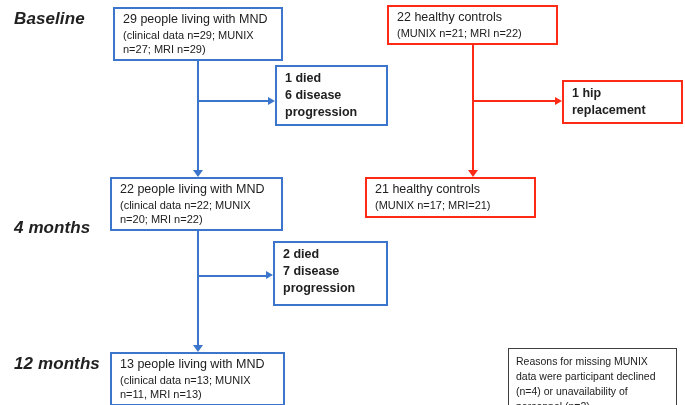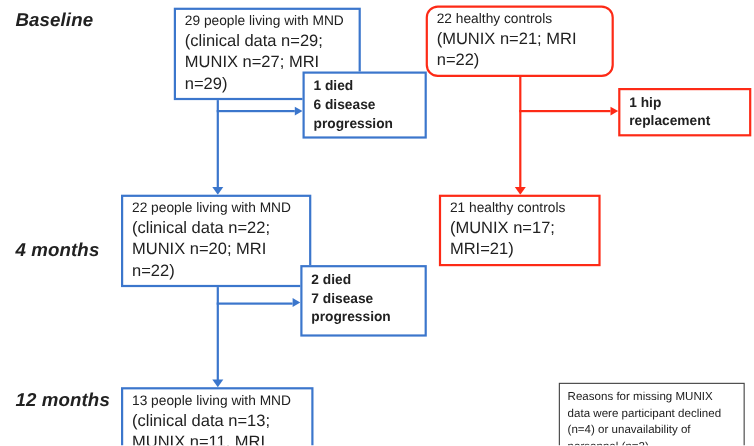--- a/index.html
+++ b/index.html
@@ -30,21 +30,21 @@
   .box {
     position: absolute;
     background: #ffffff;
     padding: 3px 8px 3px 8px;
     color: var(--text);
   }
   .box.mnd  { border: 2px solid var(--mnd-blue); }
   .box.ctrl { border: 2px solid var(--control-red); }
   .box.note { border: 1px solid var(--note-black); padding: 5px 7px; }
   .box-title  { font-size: 12.5px; line-height: 1.25; color: var(--text); }
-  .box-detail { font-size: 15px;  line-height: 1.3;  color: var(--text); }
+  .box-detail { font-size: 11px;  line-height: 1.3;  color: var(--text); }
   .box-line   { font-size: 12.5px; line-height: 1.35; color: var(--text); font-weight: bold; }
   .note-text  { font-size: 10.5px; line-height: 1.42; color: var(--text); }
   .line { position: absolute; }
   .line.mnd  { background: var(--mnd-blue); }
   .line.ctrl { background: var(--control-red); }
   .arr { position: absolute; width: 0; height: 0; }
   .arr.mnd  { color: var(--mnd-blue); }
   .arr.ctrl { color: var(--control-red); }
   .arr.down  { border-left: 5px solid transparent; border-right: 5px solid transparent; border-top: 7px solid; }
   .arr.right { border-top: 4px solid transparent; border-bottom: 4px solid transparent; border-left: 7px solid; }
@@ -66,45 +66,45 @@
   <div class="line ctrl" style="left:472px; top:43px;  width:2px;  height:128px;"></div>
   <div class="line ctrl" style="left:472px; top:100px; width:83px; height:2px;"></div>
 
   <div class="arr down mnd" style="left:193px; top:170px;"></div>
   <div class="arr right mnd" style="left:268px; top:97px;"></div>
   <div class="arr down mnd" style="left:193px; top:345px;"></div>
   <div class="arr right mnd" style="left:266px; top:271px;"></div>
   <div class="arr down ctrl" style="left:468px; top:170px;"></div>
   <div class="arr right ctrl" style="left:555px; top:97px;"></div>
 
-  <div class="box mnd" style="left:113px; top:7px; width:170px; min-height:47px;margin-left:45px;">
+  <div class="box mnd" style="left:113px; top:7px; width:170px; min-height:47px;">
     <div class="box-title">29 people living with MND</div>
     <div class="box-detail">(clinical data n=29; MUNIX n=27; MRI n=29)</div>
   </div>
 
-  <div class="box ctrl" style="left:387px; top:5px; width:171px; min-height:38px;border-radius:11px;">
+  <div class="box ctrl" style="left:387px; top:5px; width:171px; min-height:38px;">
     <div class="box-title">22 healthy controls</div>
     <div class="box-detail">(MUNIX n=21; MRI n=22)</div>
   </div>
 
   <div class="box mnd" style="left:275px; top:65px; width:113px; min-height:60px;">
     <div class="box-line">1 died</div>
     <div class="box-line">6 disease progression</div>
   </div>
 
   <div class="box ctrl" style="left:562px; top:80px; width:121px; min-height:42px; padding-right:24px;">
     <div class="box-line">1 hip replacement</div>
   </div>
 
   <div class="box mnd" style="left:110px; top:177px; width:173px; min-height:53px;">
     <div class="box-title">22 people living with MND</div>
     <div class="box-detail">(clinical data n=22; MUNIX n=20; MRI n=22)</div>
   </div>
 
-  <div class="box ctrl" style="left:399px; top:177px; width:147px; min-height:41px;">
+  <div class="box ctrl" style="left:365px; top:177px; width:171px; min-height:41px;">
     <div class="box-title">21 healthy controls</div>
     <div class="box-detail">(MUNIX n=17; MRI=21)</div>
   </div>
 
   <div class="box mnd" style="left:273px; top:241px; width:115px; min-height:65px;">
     <div class="box-line">2 died</div>
     <div class="box-line">7 disease progression</div>
   </div>
 
   <div class="box mnd" style="left:110px; top:352px; width:175px; min-height:47px;">

